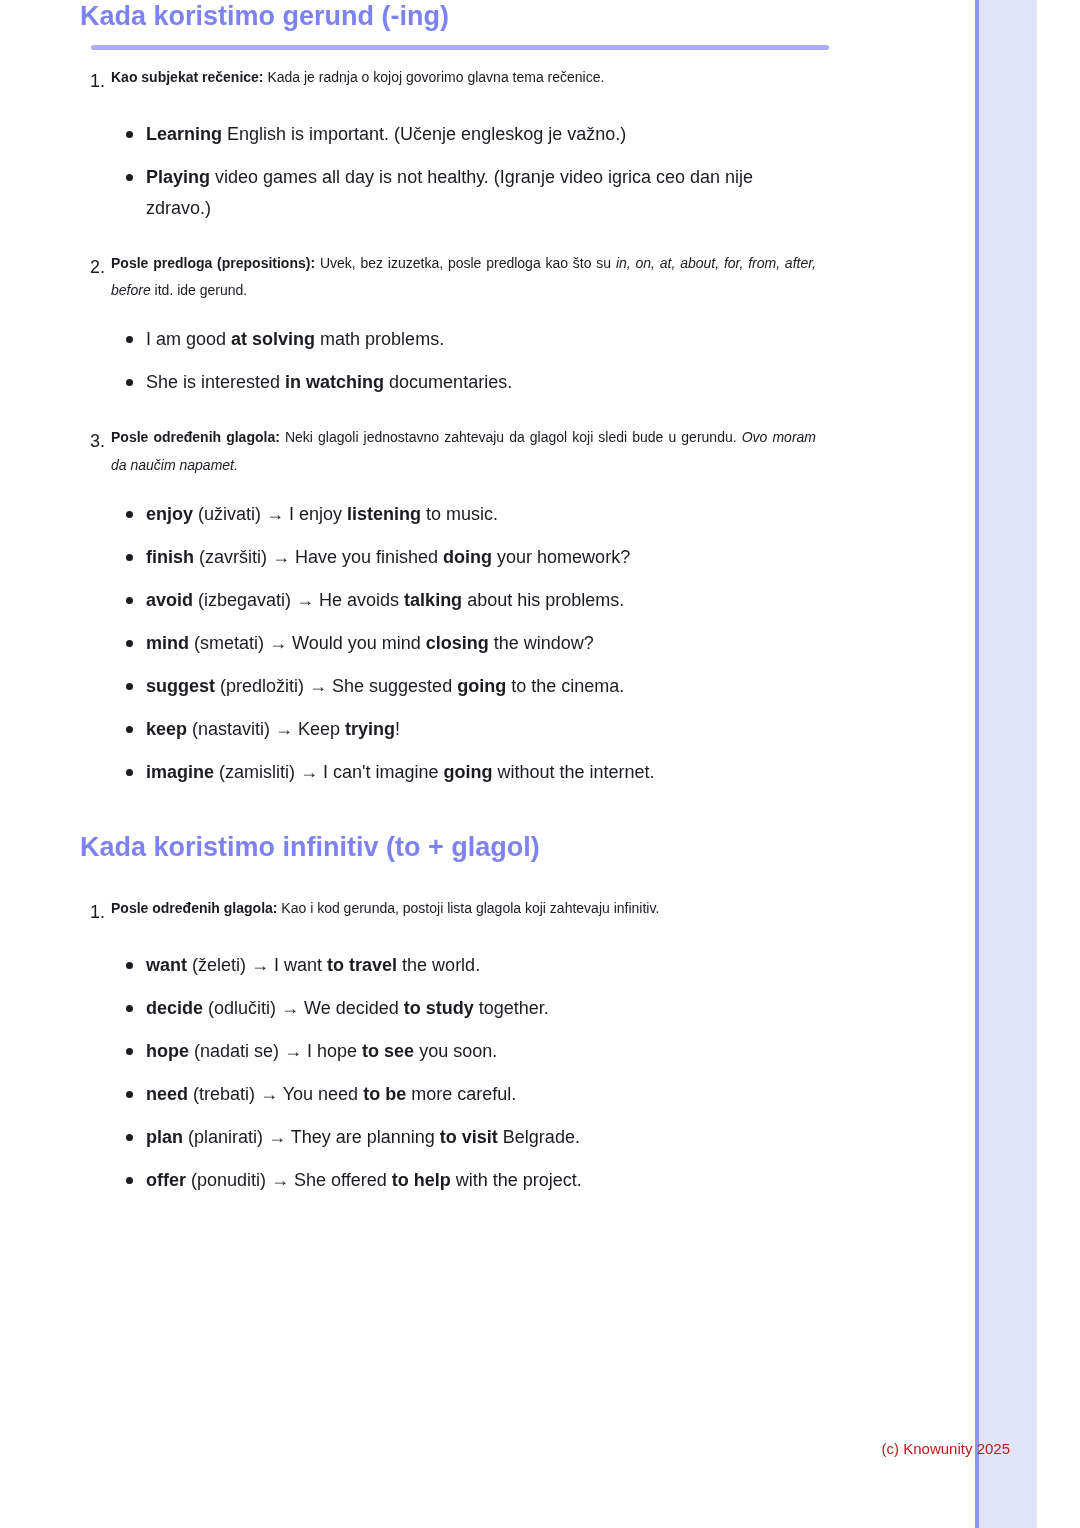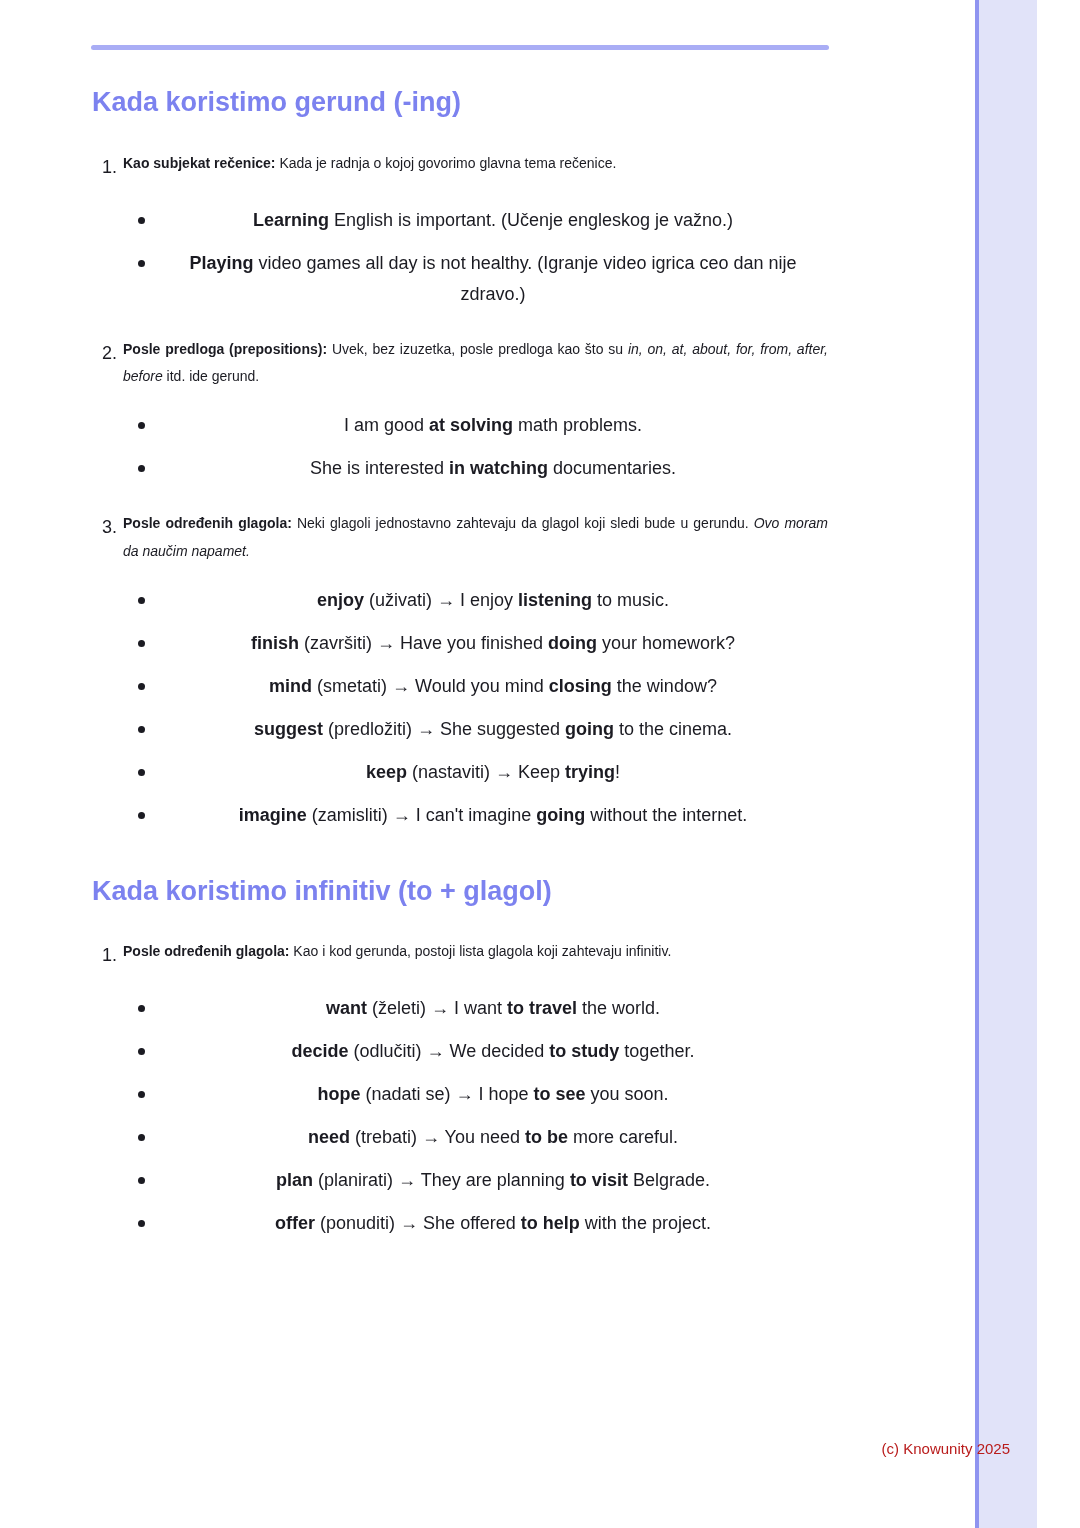--- a/index.html
+++ b/index.html
@@ -34,23 +34,22 @@
     position: absolute;
     top: 0;
     left: 0;
     width: 4px;
     height: 100%;
     background: #8f94f0;
   }
   .content {
     position: absolute;
     top: 0;
-    left: 92px;
+    left: 80px;
     width: 736px;
-    padding-top: 86px;
     z-index: 1;
   }
   .section-title {
     font-size: 27px;
     font-weight: 700;
     color: #7c82ef;
     margin: 44px 0 30px 0;
     line-height: 1.25;
   }
   .section-title:first-child { margin-top: 0; }
@@ -68,21 +67,20 @@
   .item-text {
     flex: 1;
     font-size: 14px;
     line-height: 1.95;
     text-align: justify;
   }
   .bullets {
     list-style: none;
     margin: 0 0 26px 0;
     padding: 0 0 0 66px;
-    text-align: center;
   }
   .bullets li {
     position: relative;
     font-size: 18px;
     line-height: 1.72;
     margin-bottom: 12px;
   }
   .bullets li::before {
     content: "";
     position: absolute;
@@ -131,20 +129,21 @@
       <li><span>I am good </span><span class="b">at solving</span><span> math problems.</span></li>
       <li><span>She is interested </span><span class="b">in watching</span><span> documentaries.</span></li>
     </ul>
     <div class="numbered-item">
       <span class="num">3.</span>
       <div class="item-text"><span class="b">Posle određenih glagola:</span><span> Neki glagoli jednostavno zahtevaju da glagol koji sledi bude u gerundu. </span><span class="i">Ovo moram da naučim napamet.</span></div>
     </div>
     <ul class="bullets">
       <li><span class="b">enjoy</span><span> (uživati) → I enjoy </span><span class="b">listening</span><span> to music.</span></li>
       <li><span class="b">finish</span><span> (završiti) → Have you finished </span><span class="b">doing</span><span> your homework?</span></li>
+      <li><span class="b">avoid</span><span> (izbegavati) → He avoids </span><span class="b">talking</span><span> about his problems.</span></li>
       <li><span class="b">mind</span><span> (smetati) → Would you mind </span><span class="b">closing</span><span> the window?</span></li>
       <li><span class="b">suggest</span><span> (predložiti) → She suggested </span><span class="b">going</span><span> to the cinema.</span></li>
       <li><span class="b">keep</span><span> (nastaviti) → Keep </span><span class="b">trying</span><span>!</span></li>
       <li><span class="b">imagine</span><span> (zamisliti) → I can't imagine </span><span class="b">going</span><span> without the internet.</span></li>
     </ul>
     <h2 class="section-title">Kada koristimo infinitiv (to + glagol)</h2>
     <div class="numbered-item">
       <span class="num">1.</span>
       <div class="item-text"><span class="b">Posle određenih glagola:</span><span> Kao i kod gerunda, postoji lista glagola koji zahtevaju infinitiv.</span></div>
     </div>

